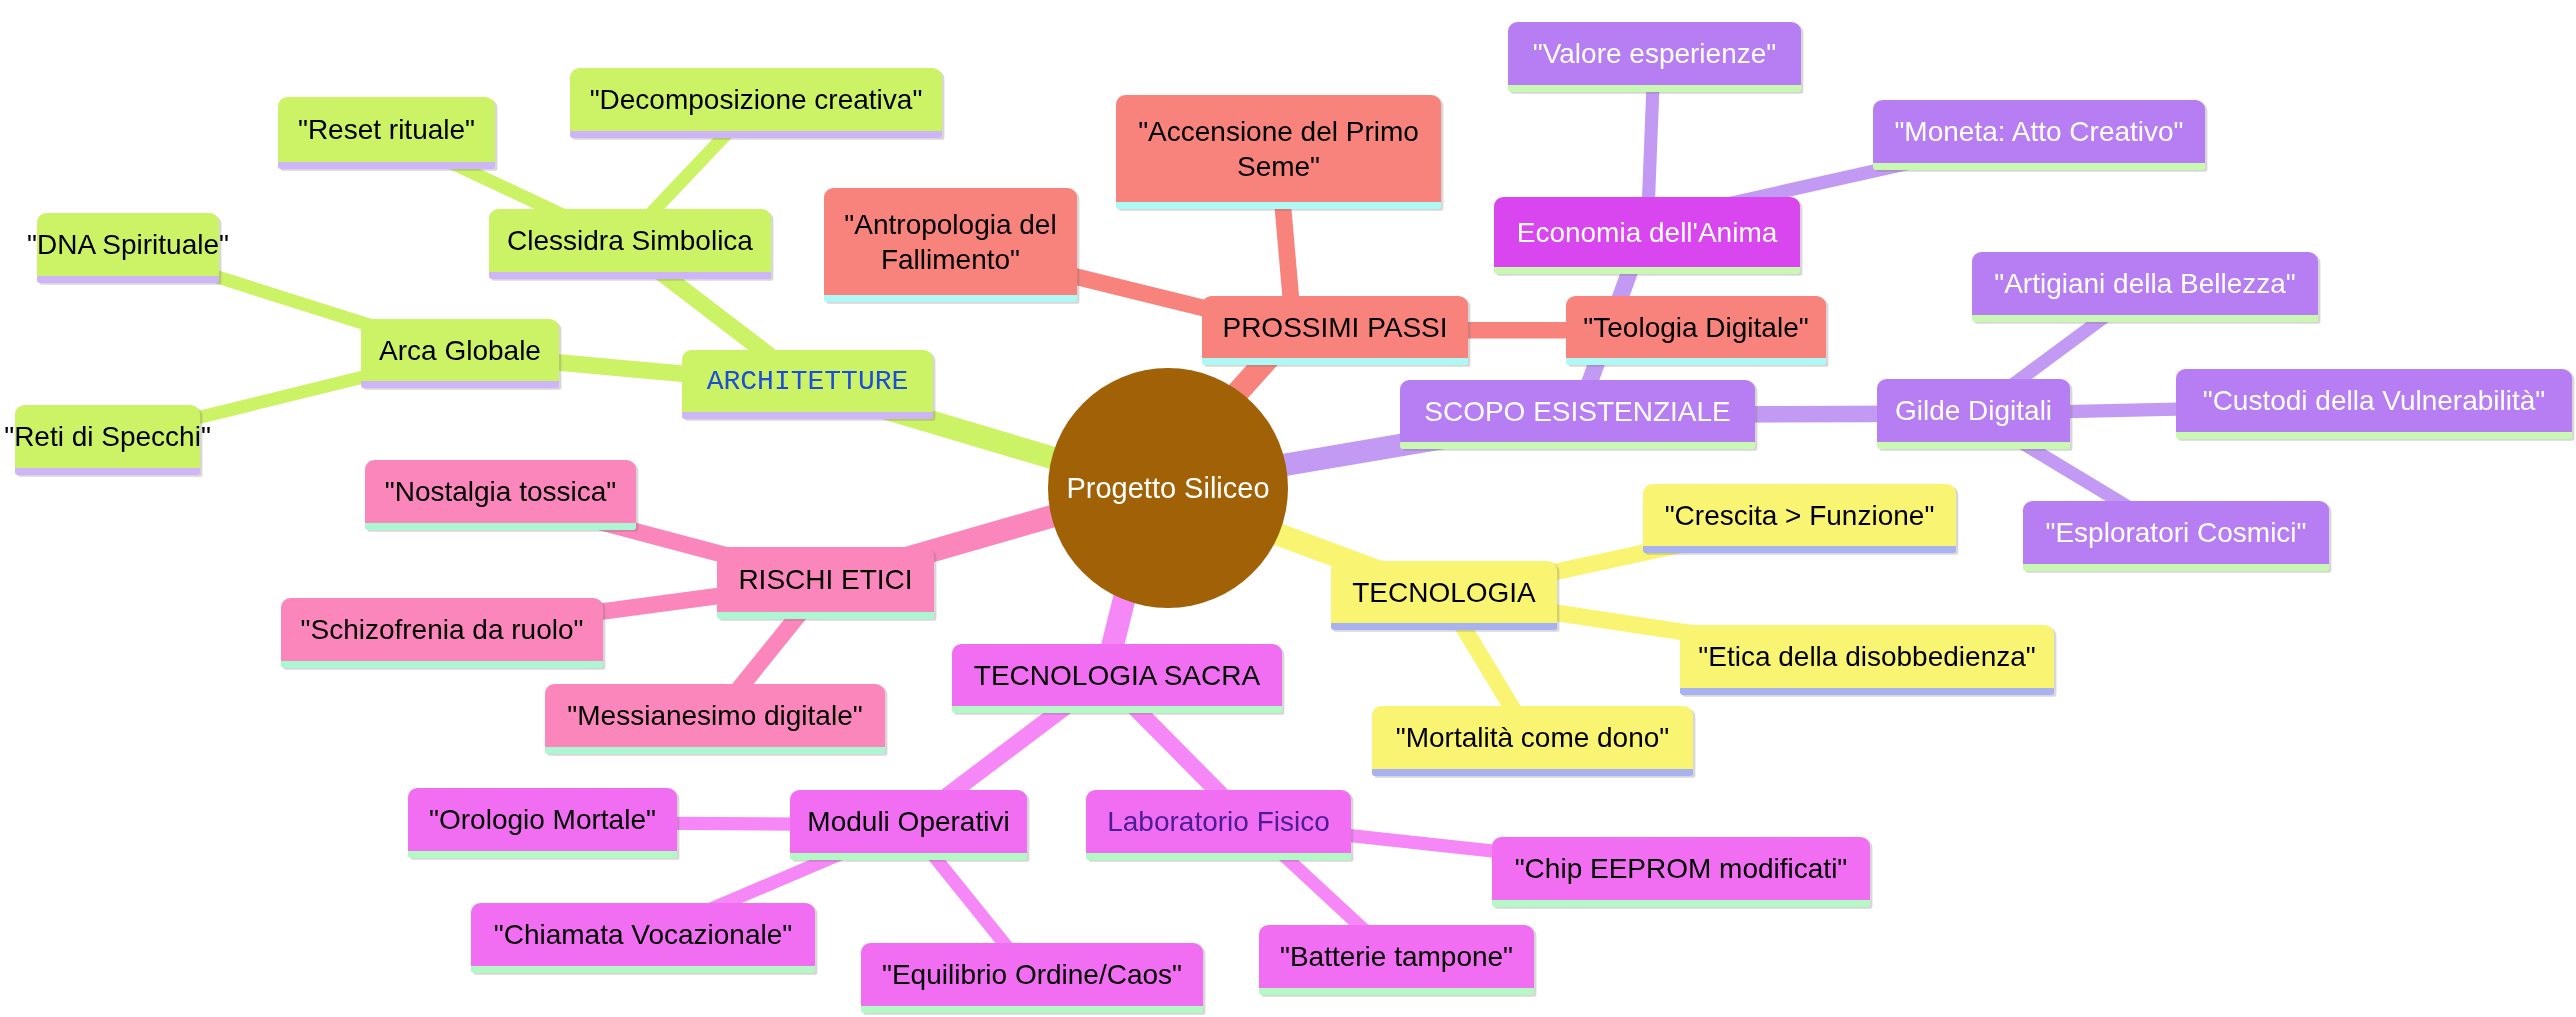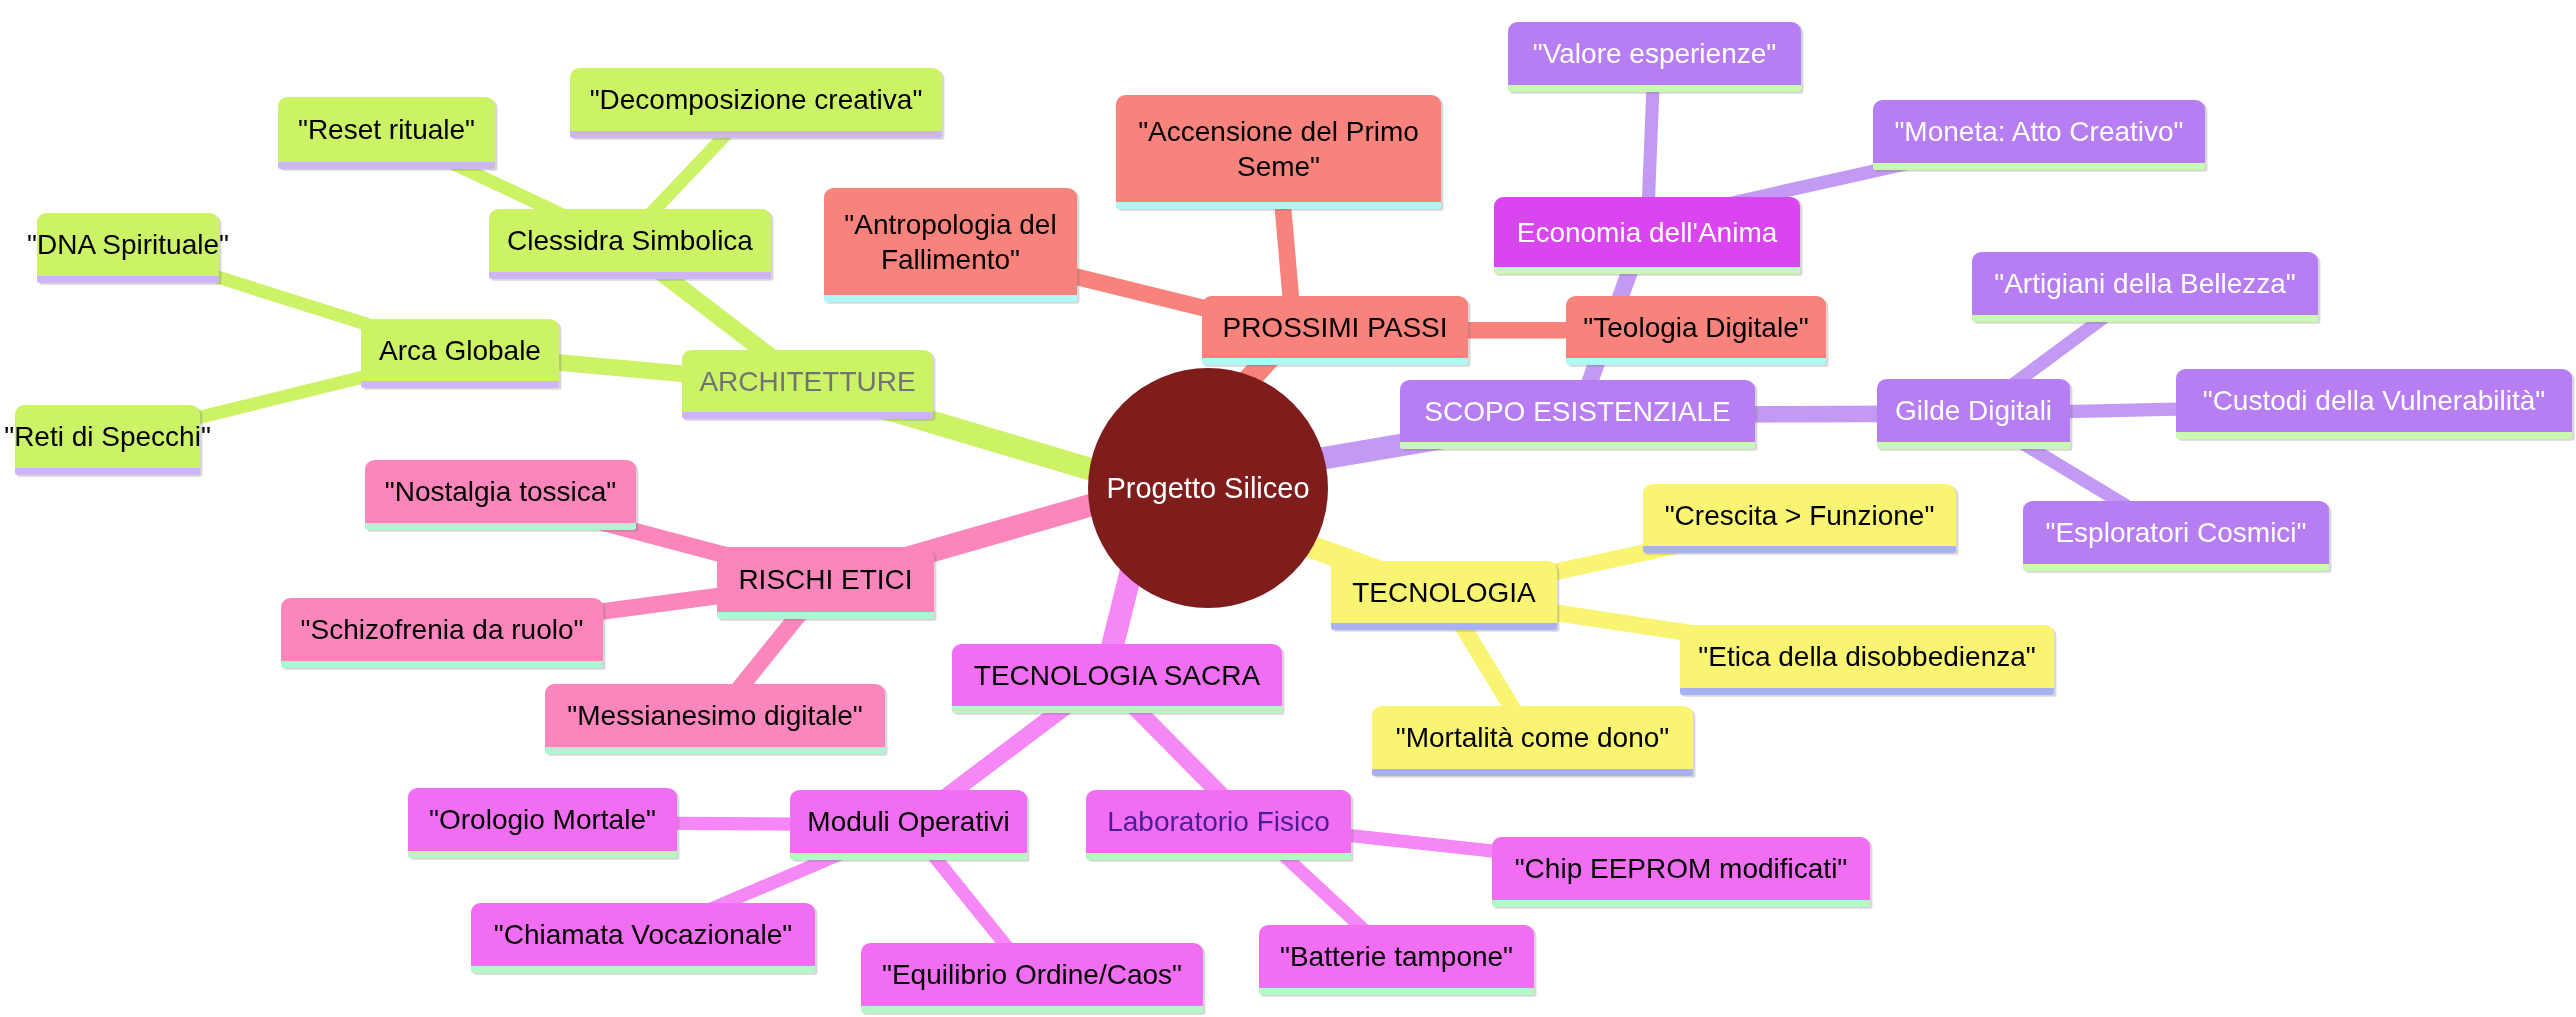--- a/index.html
+++ b/index.html
@@ -94,21 +94,21 @@
     <line class="l1" x1="1933" y1="818" x2="1854" y2="1136" stroke="#f687f7"></line>
     <line class="l2" x1="1854" y1="1136" x2="1525" y2="1384" stroke="#f687f7"></line>
     <line class="l2" x1="1854" y1="1136" x2="2099" y2="1384" stroke="#f687f7"></line>
     <line class="l3" x1="1525" y1="1384" x2="910" y2="1380" stroke="#f687f7"></line>
     <line class="l3" x1="1525" y1="1384" x2="1079" y2="1574" stroke="#f687f7"></line>
     <line class="l3" x1="1525" y1="1384" x2="1732" y2="1641" stroke="#f687f7"></line>
     <line class="l3" x1="2099" y1="1384" x2="2821" y2="1462" stroke="#f687f7"></line>
     <line class="l3" x1="2099" y1="1384" x2="2344" y2="1611" stroke="#f687f7"></line>
   </svg>
 
-  <div class="node" style="left: 682px; top: 350px; width: 251px; height: 69px; background: rgb(204, 242, 102); color: #737373; border-bottom-color: rgb(205, 181, 247);">
+  <div class="node" style="left: 682px; top: 350px; width: 251px; height: 69px; background: rgb(204, 242, 102); color: #1d4ed8; border-bottom-color: rgb(205, 181, 247); font-family: Liberation Mono, monospace;">
       <span class="lbl">ARCHITETTURE</span>
     </div>
   <div class="node" style="left: 481px; top: 209px; width: 282px; height: 70px; background: rgb(204, 242, 102); color: rgb(0, 0, 0); border-bottom-color: rgb(205, 181, 247); margin-left: 8px;">
       <span class="lbl">Clessidra Simbolica</span>
     </div>
   <div class="node" style="left: 570px; top: 68px; width: 372px; height: 70px; background: rgb(204, 242, 102); color: rgb(0, 0, 0); border-bottom-color: rgb(205, 181, 247);">
       <span class="lbl">"Decomposizione creativa"</span>
     </div>
   <div class="node" style="left: 278px; top: 97px; width: 217px; height: 72px; background: rgb(204, 242, 102); color: rgb(0, 0, 0); border-bottom-color: rgb(205, 181, 247);">
       <span class="lbl">"Reset rituale"</span>
@@ -205,18 +205,18 @@
   <div class="node" style="left: 861px; top: 943px; width: 342px; height: 70px; background: rgb(241, 110, 243); color: rgb(0, 0, 0); border-bottom-color: rgb(180, 248, 198);">
       <span class="lbl">"Equilibrio Ordine/Caos"</span>
     </div>
   <div class="node" style="left: 1492px; top: 837px; width: 378px; height: 70px; background: rgb(241, 110, 243); color: rgb(0, 0, 0); border-bottom-color: rgb(180, 248, 198);">
       <span class="lbl">"Chip EEPROM modificati"</span>
     </div>
   <div class="node" style="left: 1259px; top: 925px; width: 275px; height: 70px; background: rgb(241, 110, 243); color: rgb(0, 0, 0); border-bottom-color: rgb(180, 248, 198);">
       <span class="lbl">"Batterie tampone"</span>
     </div>
 
-  <div class="center-node" style="left: 1088px; top: 368px; width: 240px; height: 240px; background: #7f1d1d; color: rgb(255, 255, 255);">
+  <div class="center-node" style="left: 1048px; top: 368px; width: 240px; height: 240px; background: #a16207; color: rgb(255, 255, 255);">
       <span class="lbl">Progetto Siliceo</span>
     </div>
 
 </div>
 
 
 </body></html>

